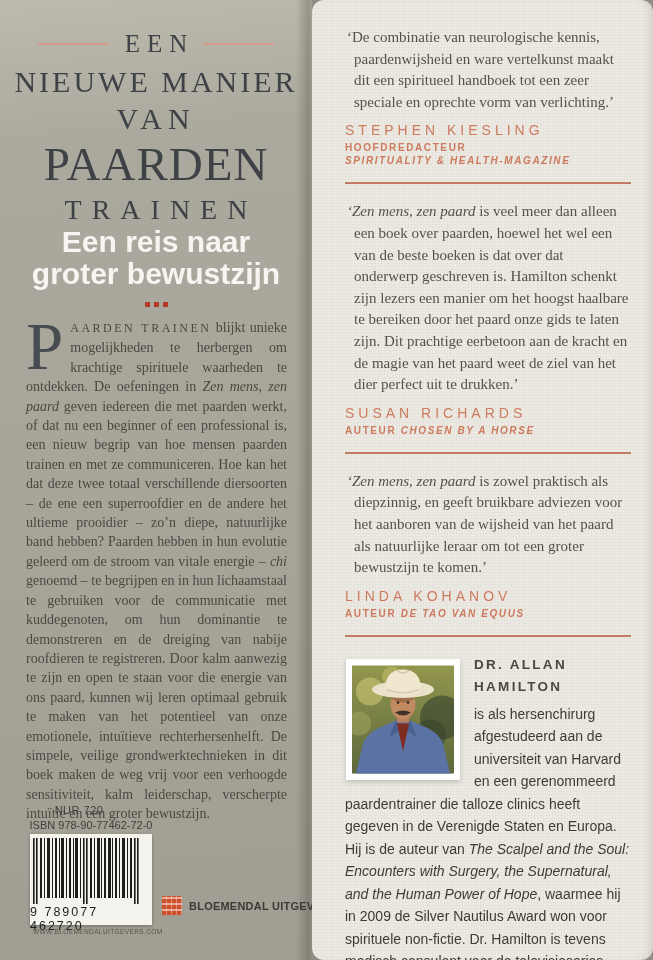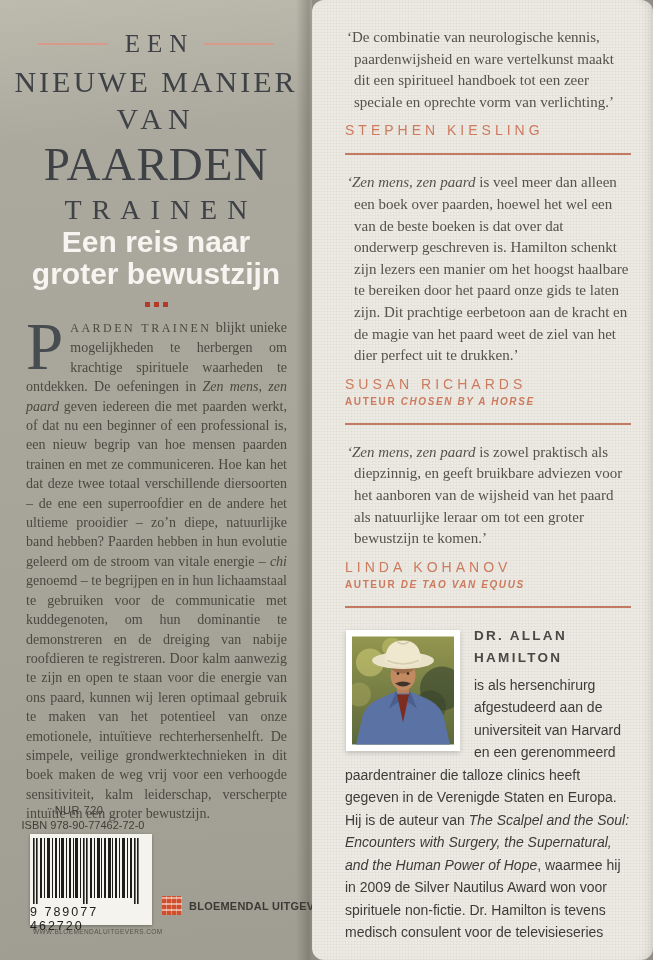--- a/index.html
+++ b/index.html
@@ -31,21 +31,21 @@
   .blurb { margin:11px 25px 0 26px; text-align:justify; font-size:14px; line-height:19.4px;
            color:#4b4840; }
   .blurb .dropcap { float:left; font-size:67px; line-height:51px; padding:3px 7px 0 0; color:#474c51; }
   .blurb .lead { font-size:12px; letter-spacing:2.5px; }
   .blurb i { font-style:italic; }
 
   .print-block { position:absolute; left:0; bottom:0; width:100%; height:160px;
     font-family:"Liberation Sans",sans-serif; }
   .nur  { position:absolute; top:4px;  left:18px; width:122px; text-align:center;
           font-size:11px; letter-spacing:.5px; color:#3f3d37; }
-  .isbn { position:absolute; top:19px; left:8px; width:150px; text-align:center;
+  .isbn { position:absolute; top:19px; left:16px; width:150px; text-align:center;
           font-size:11px; color:#3f3d37; }
   .barcode-box { position:absolute; top:34px; left:30px; width:122px; height:91px;
           background:#f4f3ee; box-shadow:0 1px 3px rgba(0,0,0,.3); text-align:left; padding-top:4px; }
   .barcode-box .digits { font-size:12.5px; letter-spacing:2px; color:#1d1d1b; margin-top:-3px; }
   .bc-url { position:absolute; top:128px; left:33px; font-size:6.5px; letter-spacing:.4px; color:#55524a; }
   .publisher-row { position:absolute; top:96px; left:162px; display:flex; align-items:center; gap:7px; }
   .pub-logo { width:20px; height:19px; background-color:#cf4e2c;
     background-image:repeating-linear-gradient(0deg, transparent 0 4px, rgba(255,245,240,.55) 4px 6px),
                      repeating-linear-gradient(90deg, transparent 0 4px, rgba(255,245,240,.35) 4px 5px); }
   .pub-name { font-weight:700; font-size:11.5px; letter-spacing:.3px; color:#3a3934; transform:scaleX(.95); transform-origin:left; white-space:nowrap; }
@@ -150,20 +150,24 @@
         <span class="pub-name">BLOEMENDAL UITGEVERS</span>
       </div>
     </div>
   </div>
 
   <div class="panel-right">
     <div class="rp-inner">
 
       <p class="quote"><span>‘De combinatie van neurologische kennis, paardenwijsheid en ware vertelkunst maakt dit een spiritueel handboek tot een zeer speciale en oprechte vorm van verlichting.’</span></p>
       <div class="attrib-name">STEPHEN KIESLING</div>
+      <div class="attrib-sub stacked">
+        <span>HOOFDREDACTEUR</span>
+        <span class="sub-italic">SPIRITUALITY &amp; HEALTH-MAGAZINE</span>
+      </div>
       <hr class="divider">
 
       <p class="quote"><i>‘Zen mens, zen paard</i><span> is veel meer dan alleen een boek over paarden, hoewel het wel een van de beste boeken is dat over dat onderwerp geschreven is. Hamilton schenkt zijn lezers een manier om het hoogst haalbare te bereiken door het paard onze gids te laten zijn. Dit prachtige eerbetoon aan de kracht en de magie van het paard weet de ziel van het dier perfect uit te drukken.’</span></p>
       <div class="attrib-name">SUSAN RICHARDS</div>
       <div class="attrib-sub">
         <span>AUTEUR</span>
         <span class="sub-italic">CHOSEN BY A HORSE</span>
       </div>
       <hr class="divider">
 

